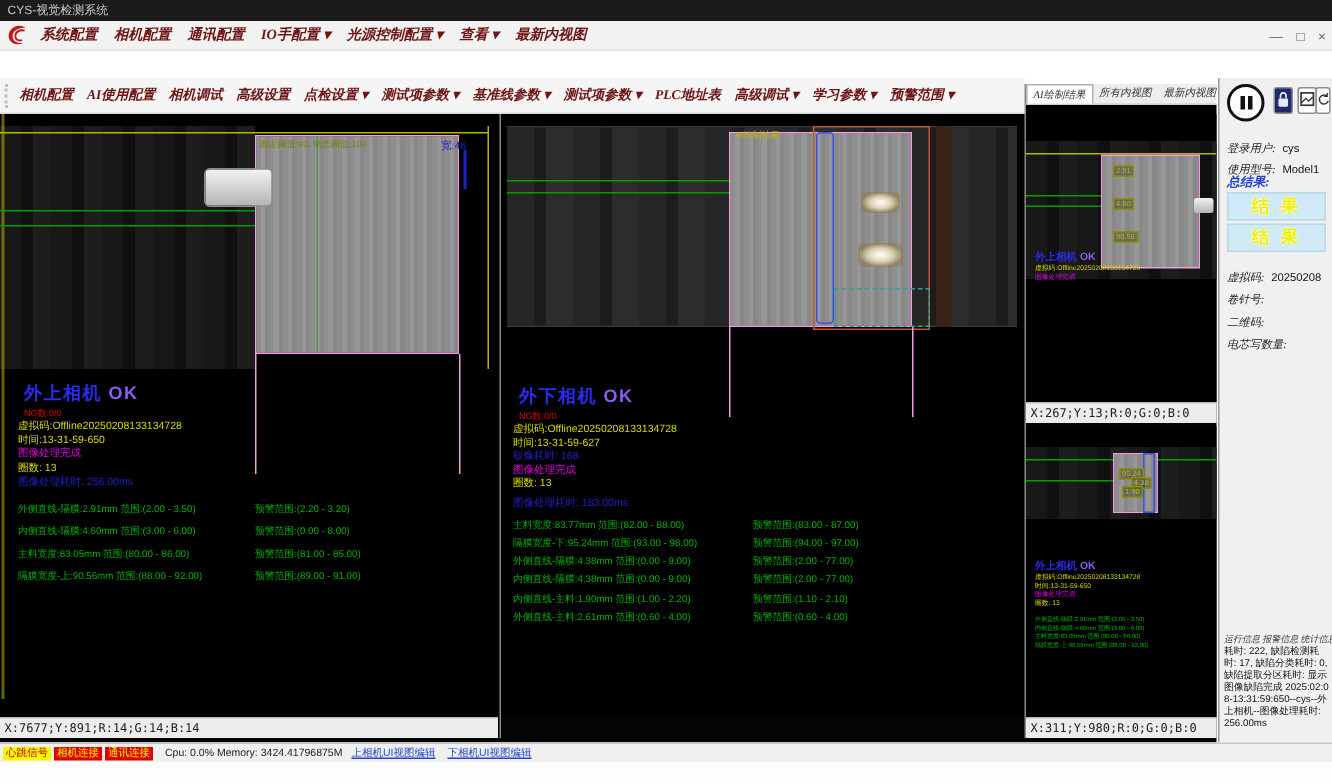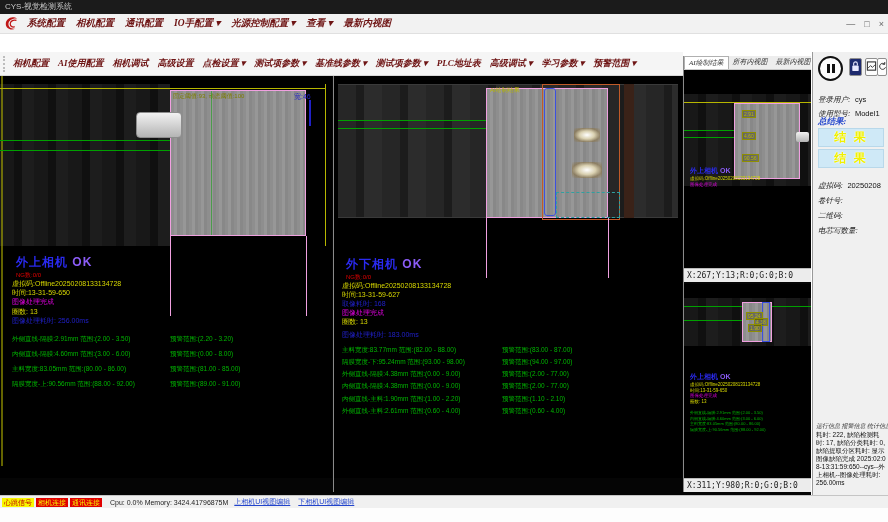--- a/index.html
+++ b/index.html
@@ -173,20 +173,21 @@
     </div>
     <div class="mrow" style="left:12px;top:289px;width:310px;">
       <span>主料宽度:83.05mm 范围:(80.00 - 86.00)</span>
       <span class="warn" style="left:158px;">预警范围:(81.00 - 85.00)</span>
     </div>
     <div class="mrow" style="left:12px;top:304px;width:310px;">
       <span>隔膜宽度-上:90.56mm 范围:(88.00 - 92.00)</span>
       <span class="warn" style="left:158px;">预警范围:(89.00 - 91.00)</span>
     </div>
   </div>
+  <div class="abs coordbar" style="left:0;top:478px;width:332px;height:14px;">X:7677;Y:891;R:14;G:14;B:14</div>
 
   <div class="abs view" style="left:334px;top:76px;width:348px;height:402px;">
     <div class="abs streaks2" style="left:4px;top:8px;width:340px;height:134px;border-top:1px solid #3a3a3a;border-bottom:1px solid #3a3a3a;box-sizing:border-box;"></div>
     <div class="abs" style="left:290px;top:8px;width:10px;height:134px;background:#3a2218;"></div>
     <div class="abs gline" style="left:4px;top:44px;width:150px;height:1px;"></div>
     <div class="abs gline" style="left:4px;top:52px;width:150px;height:1px;"></div>
     <div class="abs product" style="left:152px;top:12px;width:122px;height:130px;"></div>
     <div class="abs" style="left:208px;top:8px;width:78px;height:136px;border:1px solid #c05a28;box-sizing:border-box;"></div>
     <div class="abs" style="left:210px;top:12px;width:12px;height:128px;border:1px solid #3c50e0;border-radius:3px;box-sizing:border-box;"></div>
     <div class="abs ov-xs" style="left:156px;top:10px;color:#b9b900;">AI绘制结果</div>

